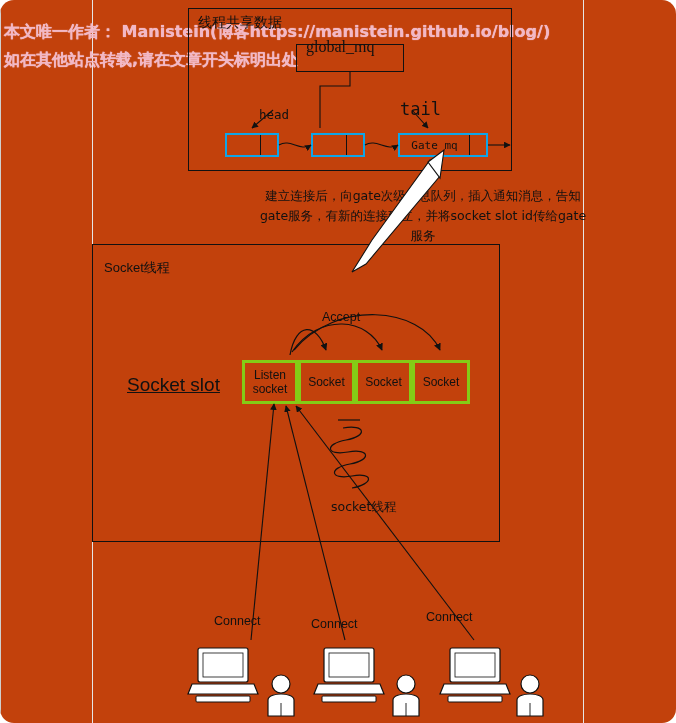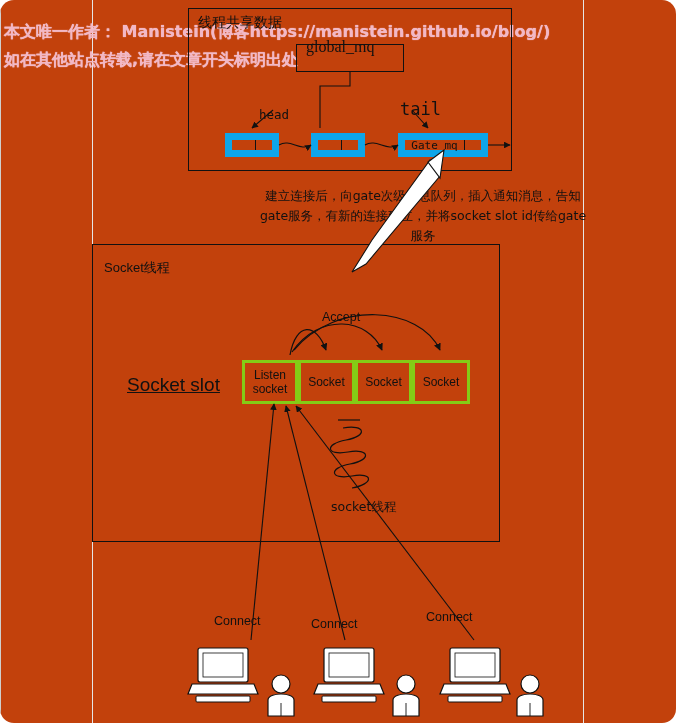--- a/index.html
+++ b/index.html
@@ -91,21 +91,21 @@
     position: absolute; left: 306px; top: 38px;
     font-family: Liberation Serif, serif;
     font-size: 16px; color: #111; white-space: nowrap;
   }
   #head-label { left: 259px; top: 99px; font-size: 12.5px; margin-top: 8px; }
   #tail-label { left: 400px; top: 99px; font-size: 17px; }
 
   
   .ll-node {
     position: absolute; top: 133px; height: 24px;
-    border: 7px solid #0ea5e9; box-sizing: border-box;
+    border: 2px solid #0ea5e9; box-sizing: border-box;
     display: flex; align-items: stretch;
   }
   .ll-node .cell-main {
     flex: 1 1 auto; display: flex; align-items: center; justify-content: center;
     font-family: "DejaVu Sans Mono", monospace; font-size: 11px; color: #111;
     white-space: nowrap;
   }
   .ll-node .cell-ptr {
     width: 16px; border-left: 1px solid #111;
   }

